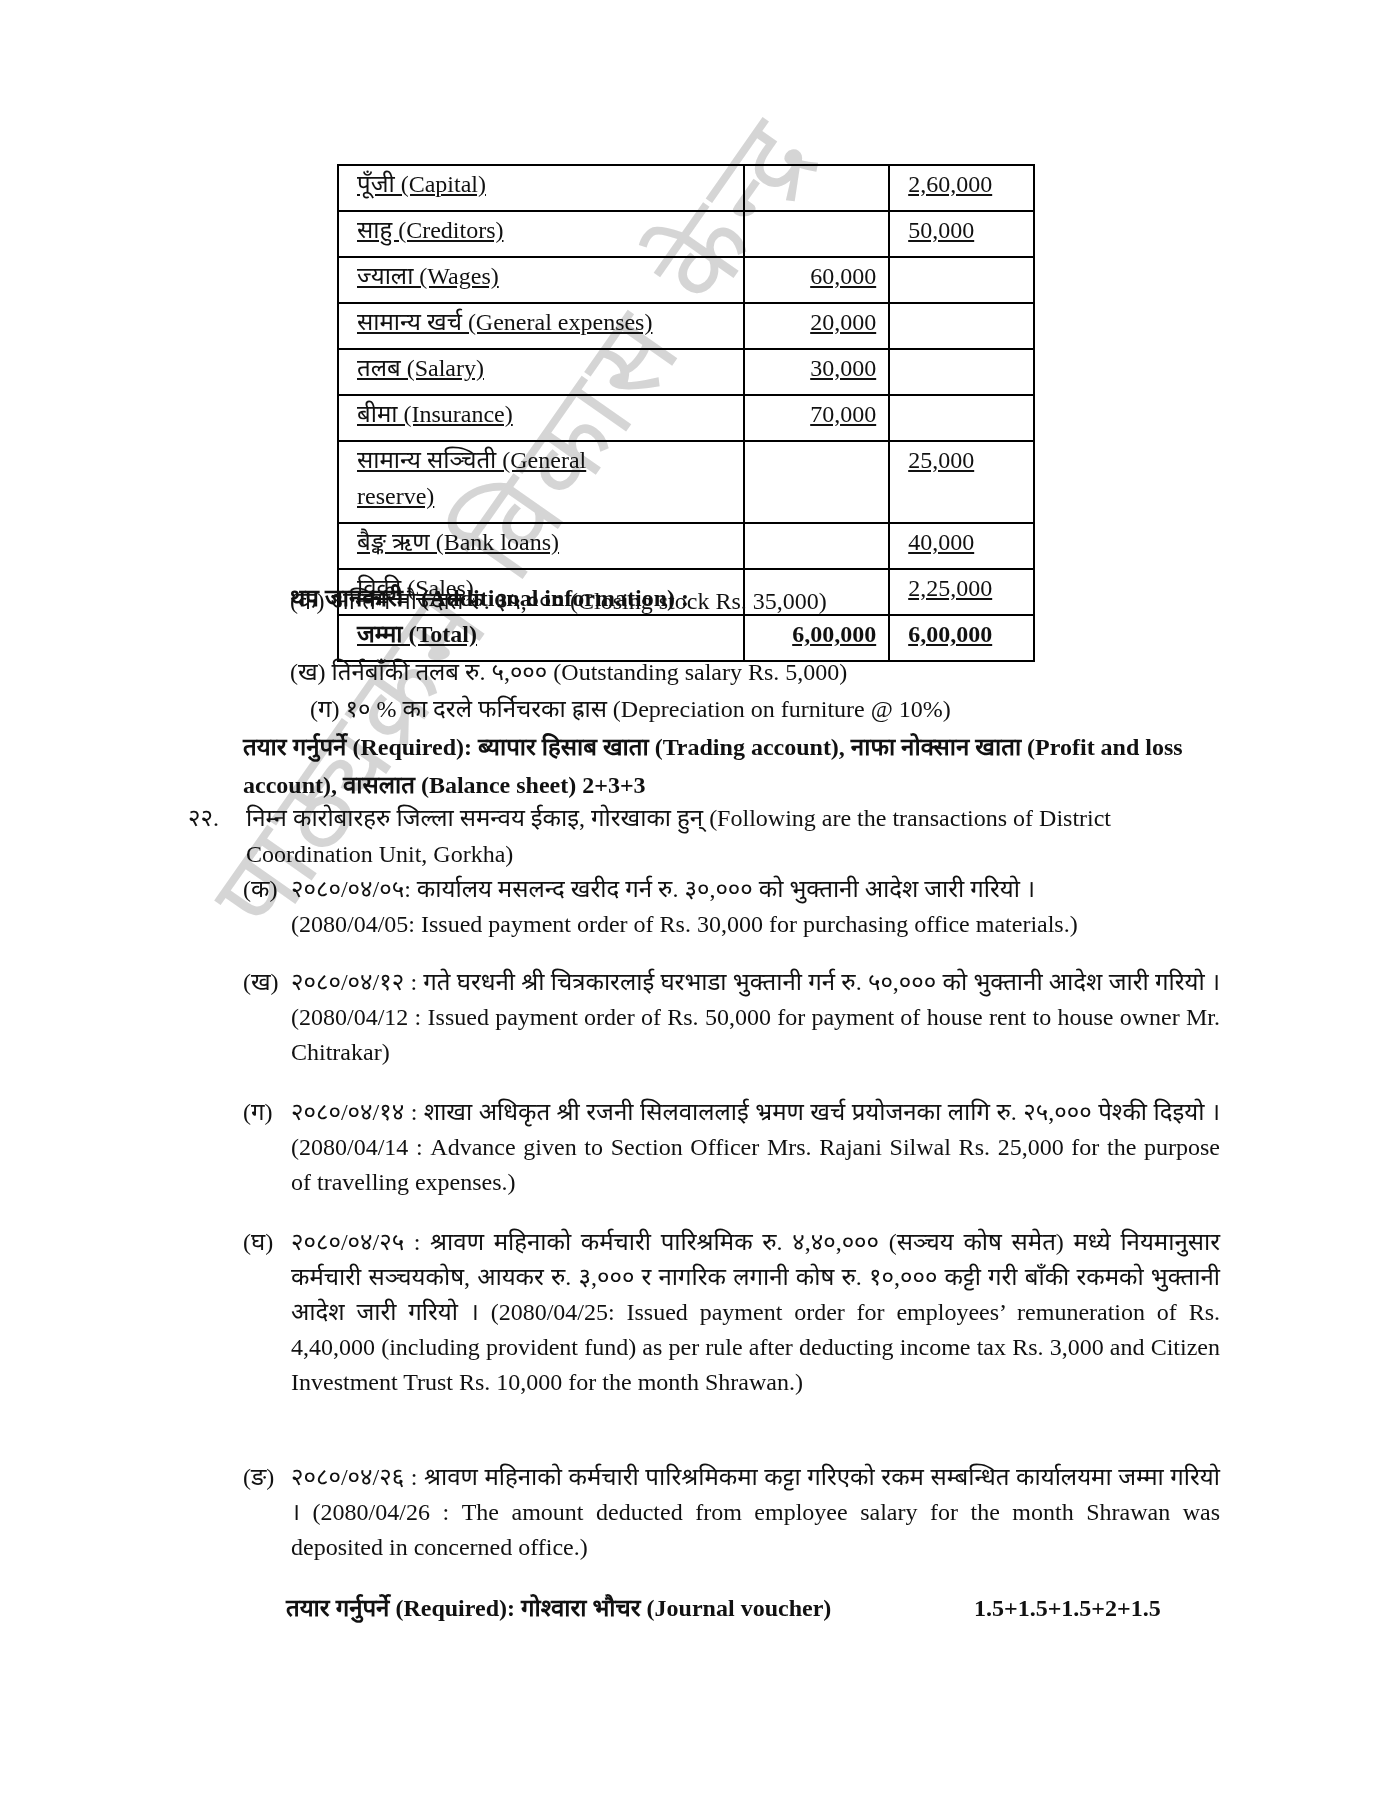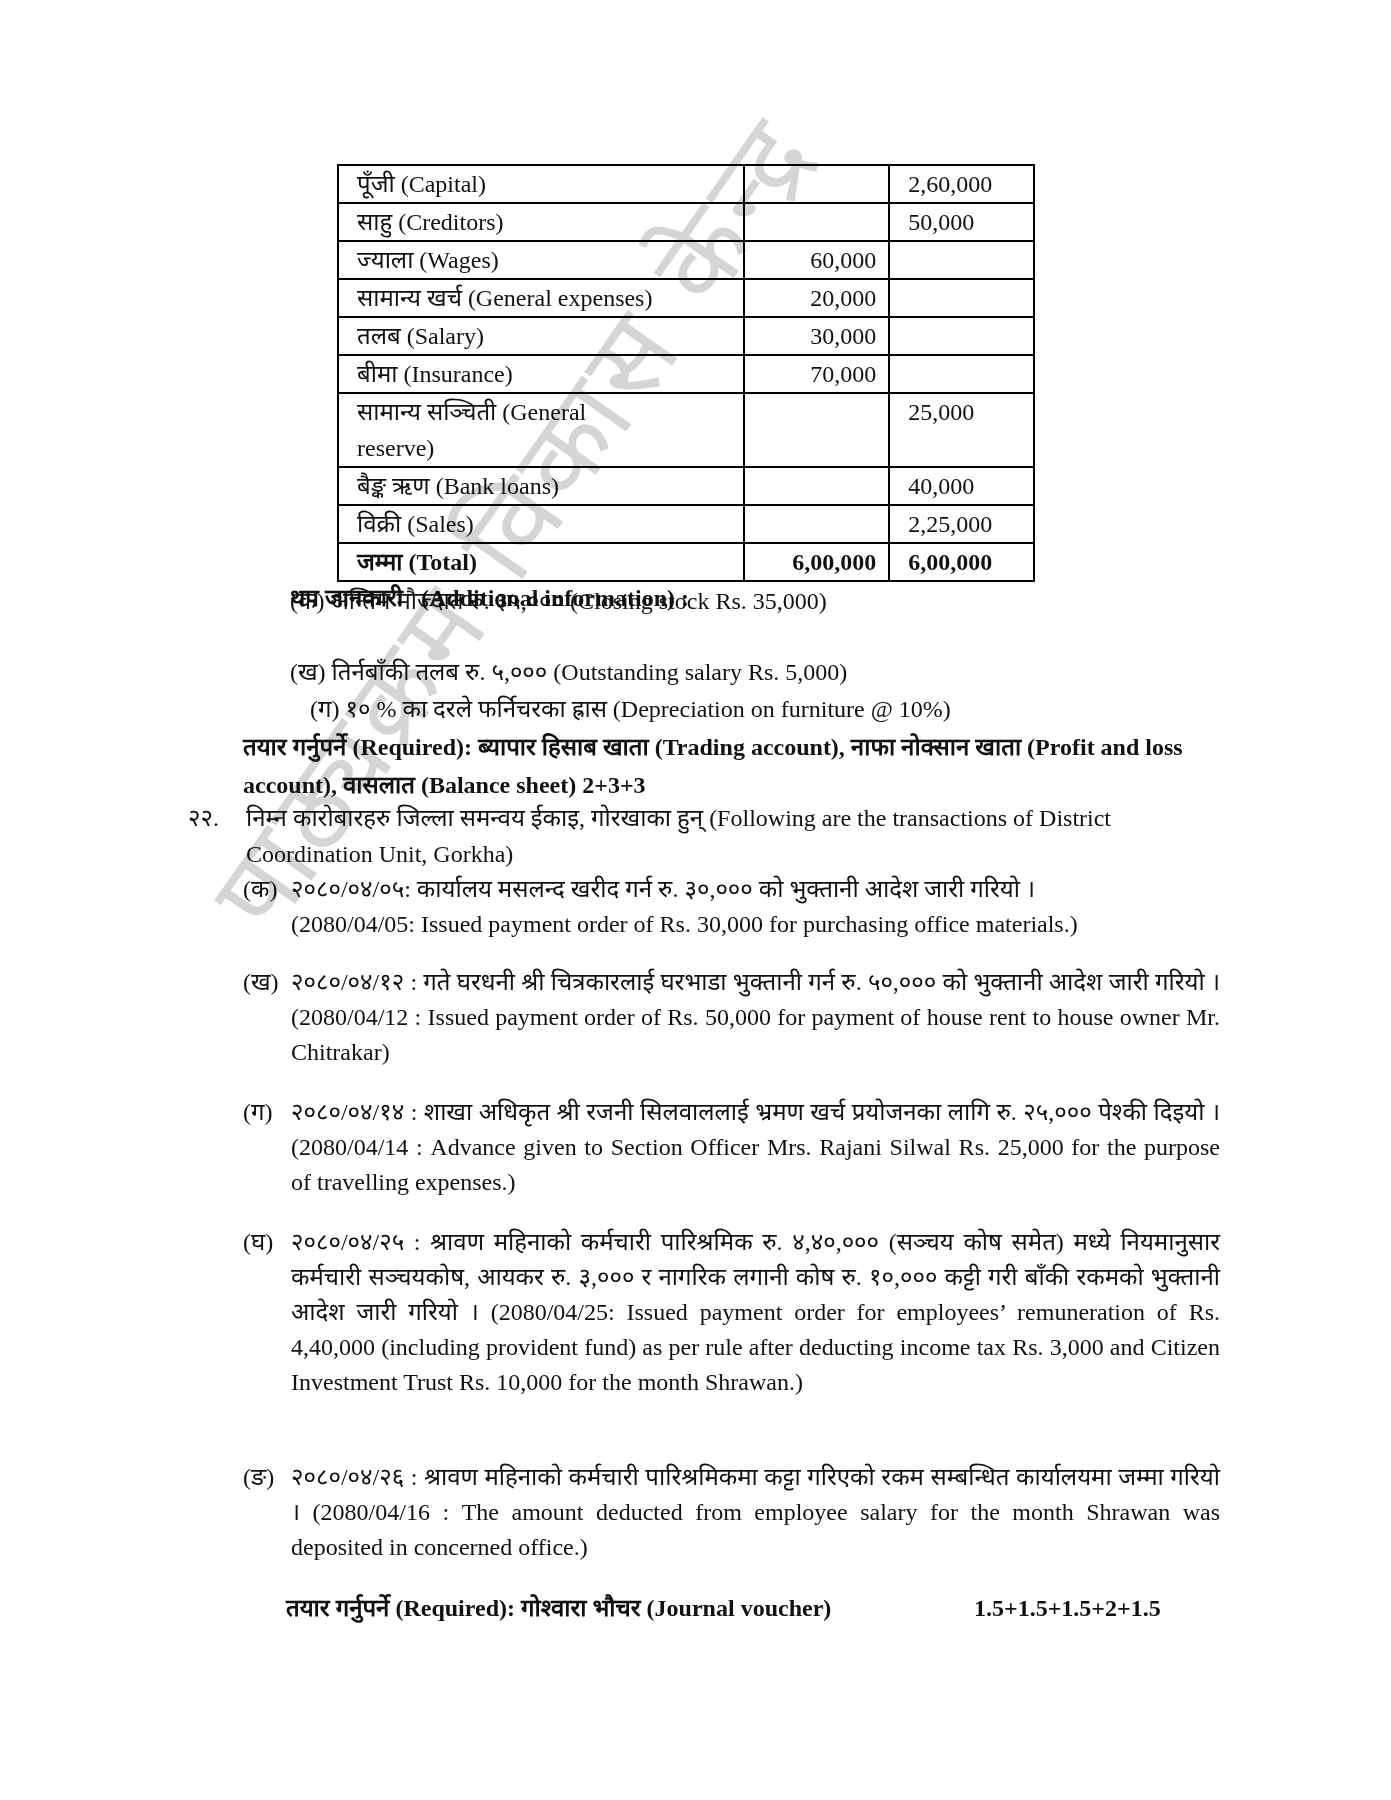--- a/index.html
+++ b/index.html
@@ -10,21 +10,21 @@
   }
   .page { position: absolute; left: 0; top: 0; width: 1391px; height: 1800px; }
 
   
   table.tb {
     position: absolute; left: 337px; top: 164px;
     border-collapse: collapse; width: 698px;
     font-size: 24px; line-height: 36px;
   }
   table.tb td {
-    border: 2px solid #000; padding: 0 12px 0 18px; vertical-align: top;
+    border: 2px solid #000; padding: 0 12px 8px 18px; vertical-align: top; text-decoration: underline;
   }
   table.tb td.c1 { width: 362px; }
   table.tb td.c2 { width: 120px; text-align: right; }
   table.tb td.c3 { width: 120px; }
   table.tb tr.total td { font-weight: bold; }
 
   
   .blk { position: absolute; font-size: 24px; line-height: 36px; }
   .bold { font-weight: bold; }
   .addl-head { left: 290px; top: 580px; }
@@ -149,21 +149,21 @@
     <div class="body">२०८०/०४/१४ : शाखा अधिकृत श्री रजनी सिलवाललाई भ्रमण खर्च प्रयोजनका लागि रु. २५,००० पेश्की दिइयो । (2080/04/14 : Advance given to Section Officer Mrs. Rajani Silwal Rs. 25,000 for the purpose of travelling expenses.)</div>
   </div>
 
   <div class="tx tx4">
     <span class="mark">(घ)</span>
     <div class="body">२०८०/०४/२५ : श्रावण महिनाको कर्मचारी पारिश्रमिक रु. ४,४०,००० (सञ्चय कोष समेत) मध्ये नियमानुसार कर्मचारी सञ्चयकोष, आयकर रु. ३,००० र नागरिक लगानी कोष रु. १०,००० कट्टी गरी बाँकी रकमको भुक्तानी आदेश जारी गरियो । (2080/04/25: Issued payment order for employees’ remuneration of Rs. 4,40,000 (including provident fund) as per rule after deducting income tax Rs. 3,000 and Citizen Investment Trust Rs. 10,000 for the month Shrawan.)</div>
   </div>
 
   <div class="tx tx5">
     <span class="mark">(ङ)</span>
-    <div class="body">२०८०/०४/२६ : श्रावण महिनाको कर्मचारी पारिश्रमिकमा कट्टा गरिएको रकम सम्बन्धित कार्यालयमा जम्मा गरियो । (2080/04/16 : The amount deducted from employee salary for the month Shrawan was deposited in concerned office.)</div>
+    <div class="body">२०८०/०४/२६ : श्रावण महिनाको कर्मचारी पारिश्रमिकमा कट्टा गरिएको रकम सम्बन्धित कार्यालयमा जम्मा गरियो । (2080/04/26 : The amount deducted from employee salary for the month Shrawan was deposited in concerned office.)</div>
   </div>
 
   <div class="blk bold req2">
     <span>तयार गर्नुपर्ने (Required): गोश्वारा भौचर (Journal voucher)</span>
     <span class="marks">1.5+1.5+1.5+2+1.5</span>
   </div>
 
 </div>
 
 </body></html>

